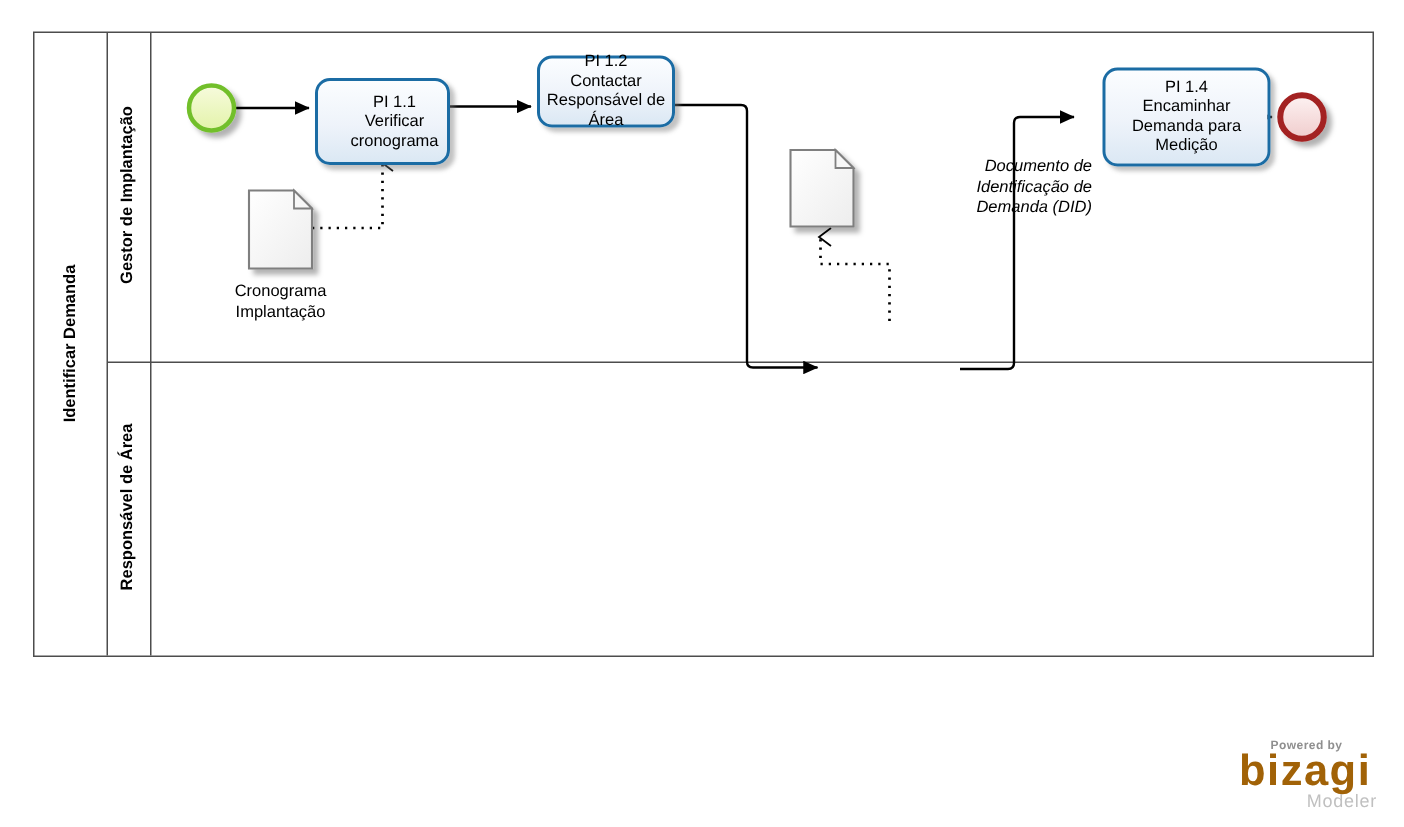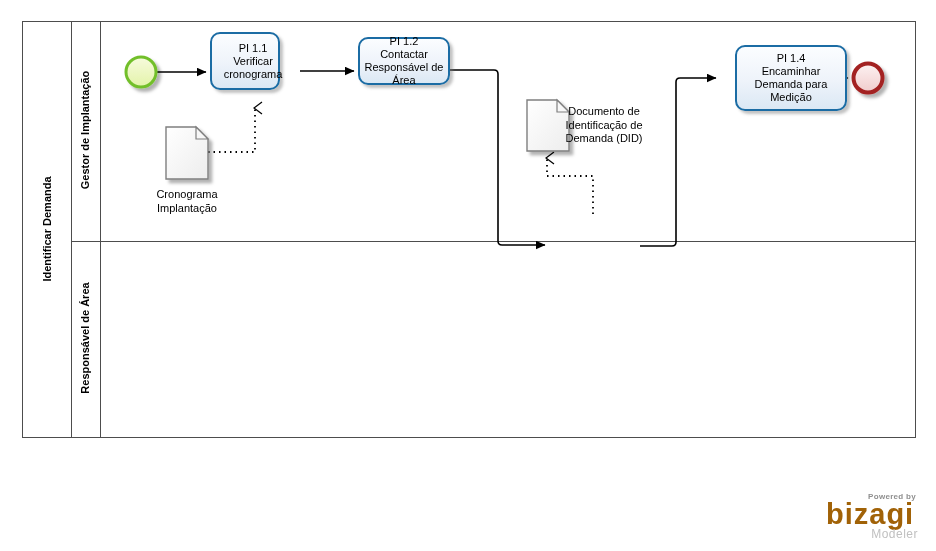--- a/index.html
+++ b/index.html
@@ -18,35 +18,35 @@
   .rot-label { position:absolute; text-align:center; font-size:11px; font-weight:bold;
                color:#000; transform:rotate(-90deg); white-space:nowrap; z-index:2; }
 
   
   .task { position:absolute; z-index:3; border:2px solid #1b6ca4; border-radius:10px;
           background:linear-gradient(180deg,#fbfdff 0%,#eef3fa 55%,#dbe8f4 100%);
           box-shadow:3px 3px 3px rgba(120,120,120,0.45);
           display:flex; align-items:center; justify-content:center;
           font-size:11px; line-height:13px; text-align:center; color:#000;
           white-space:pre-line; }
-  .task1 { left:210px; top:32px;  width:70px; height:58px;padding-left:16px; }
+  .task1 { left:210px; top:52px;  width:90px; height:58px;padding-left:16px; }
   .task2 { left:358px; top:37px;  width:92px; height:48px; }
   .task3 { left:549px; top:214px; width:91px; height:62px; }
   .task4 { left:720px; top:45px;  width:112px; height:66px;margin-left:15px; }
 
   
   .doc-label { position:absolute; z-index:2; font-size:11px; line-height:13.5px;
                color:#000; white-space:pre-line; }
   .doc-label-1 { left:127px; top:188px; width:120px; text-align:center; }
-  .doc-label-2 { left:544px; top:105px; width:120px; text-align:center; }
+  .doc-label-2 { left:608px; top:105px; width:120px; text-align:right;font-style:italic; }
 
   
   .brand { position:absolute; left:826px; top:492px; width:92px; z-index:2;
            text-align:left; user-select:none; }
-  .brand .powered { font-size:8px; font-weight:bold; color:#8f8f8f; text-align:right;
+  .brand .powered { font-size:8px; font-weight:bold; color:#8f8f8f; text-align:center;
                     letter-spacing:.3px; padding-right:2px; }
   .brand .bizagi  { font-size:29px; font-weight:bold; color:#a16207; line-height:27px;
                     letter-spacing:1px; }
   .brand .modeler { font-size:12px; color:#c0c0c0; line-height:13px; letter-spacing:.5px;text-align:right; }
 </style>
 </head>
 <body>
 
 <div class="stage">
 

